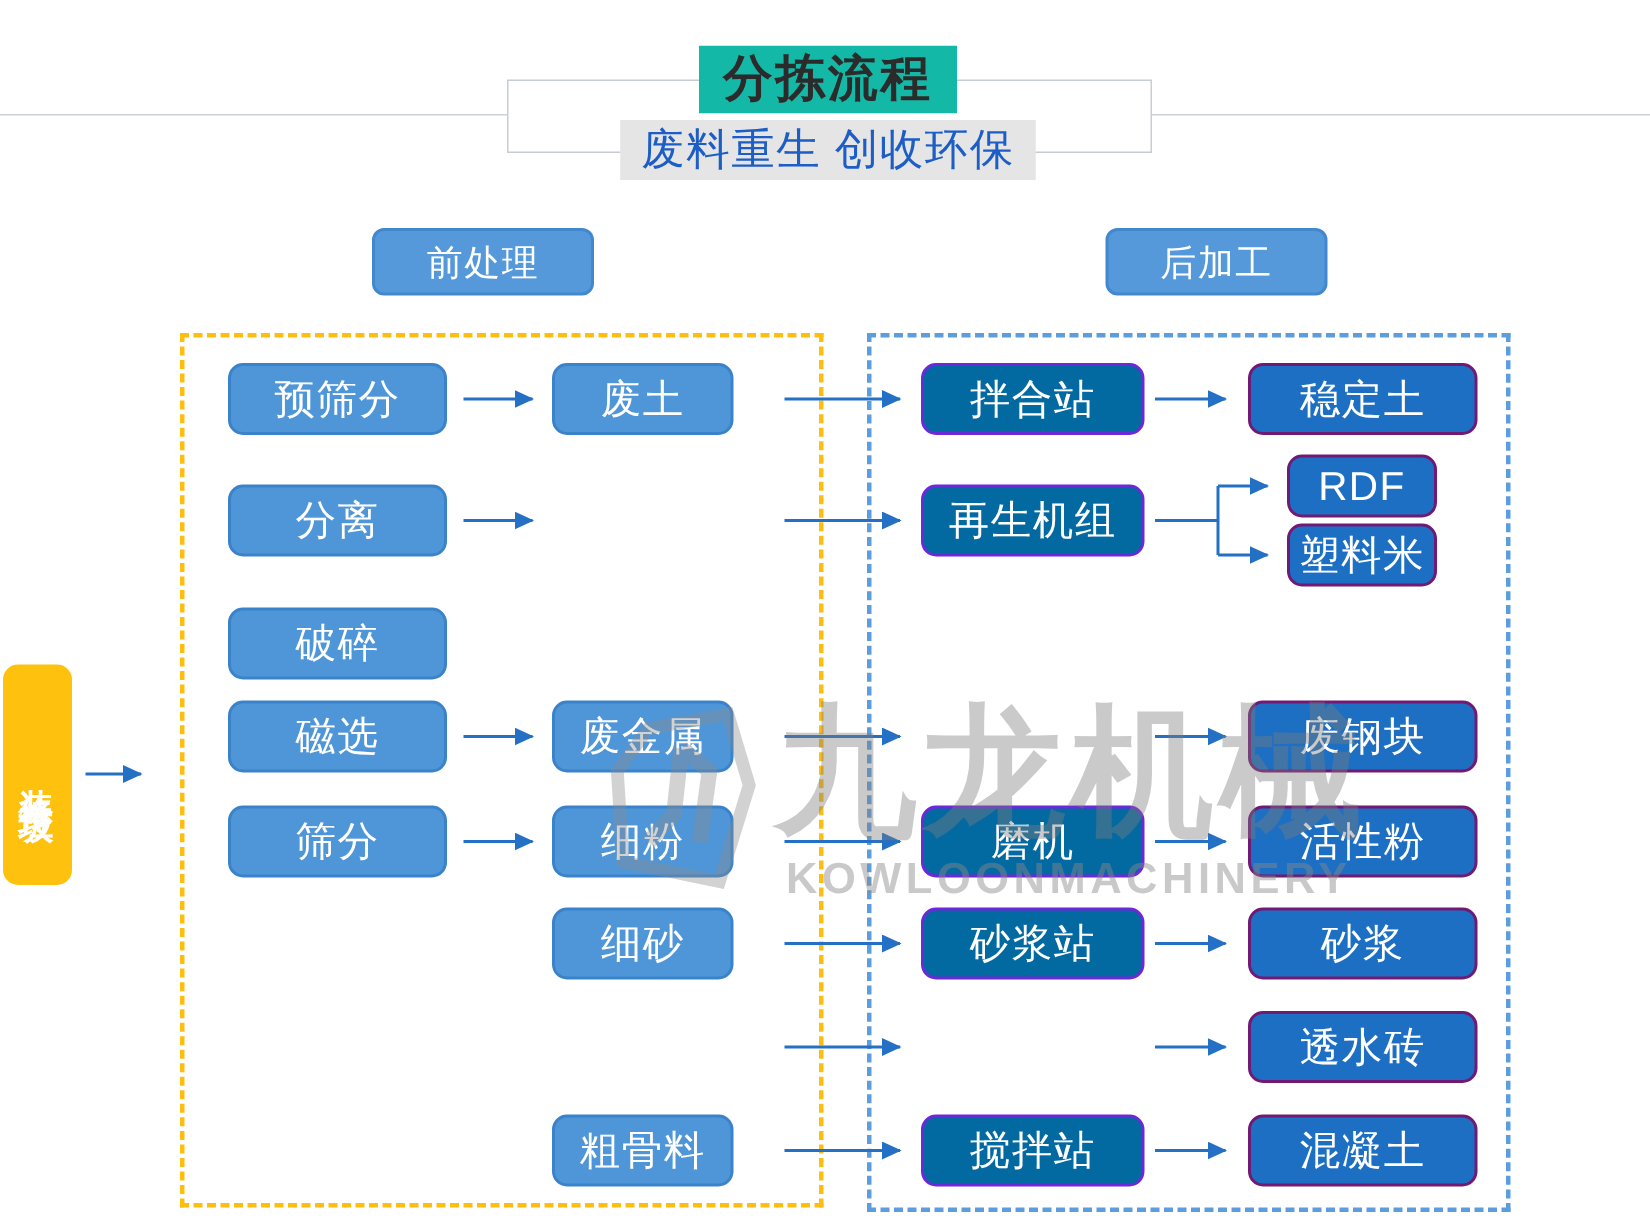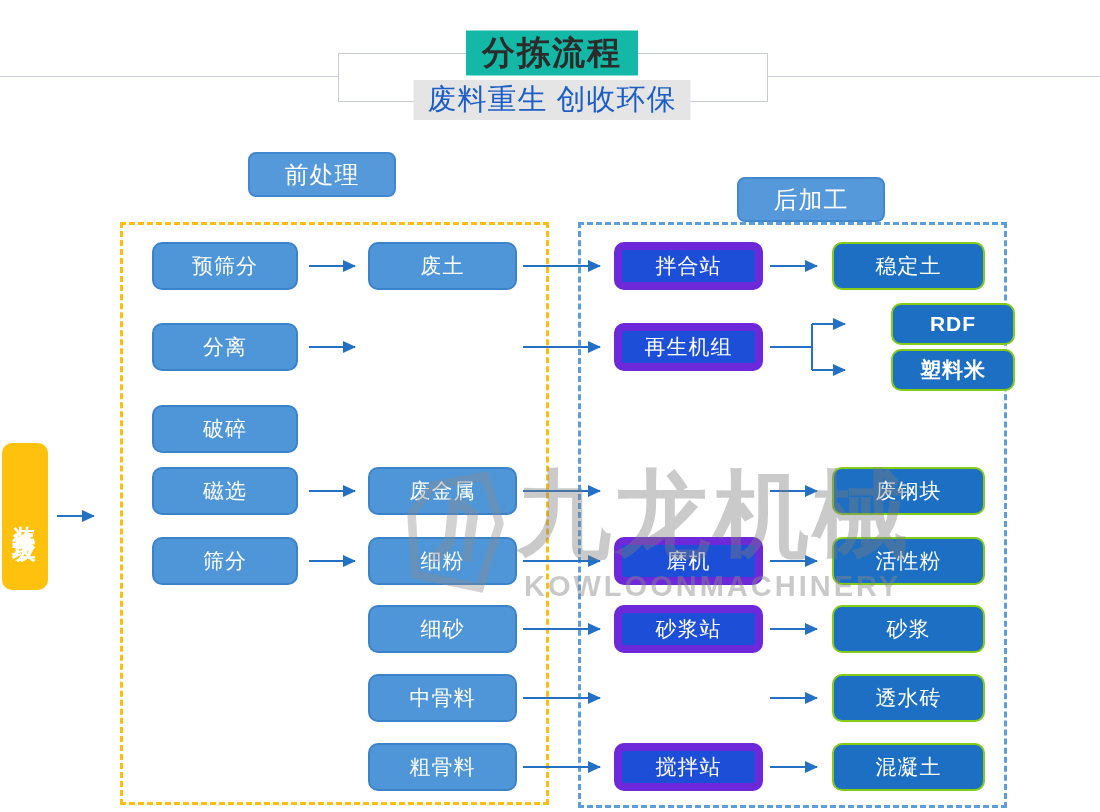--- a/index.html
+++ b/index.html
@@ -20,46 +20,46 @@
     background:#e5e5e5;padding:0 14px;font-size:29px;color:#1c5ec6;
     letter-spacing:1px;white-space:nowrap;
   }
   
   .section-btn{
     position:absolute;top:152px;width:148px;height:45px;border-radius:8px;
     background:#5599da;border:2px solid #4288cf;color:#ffffff;font-size:24px;
     display:flex;align-items:center;justify-content:center;box-sizing:border-box;letter-spacing:1px;
   }
   .btn-pre{left:248px;}
-  .btn-post{left:737px;margin-top:25px;}
+  .btn-post{left:737px;}
   
   .zone{position:absolute;top:222px;height:583px;width:429px;box-sizing:border-box;}
   .zone-pre{left:120px;border:3px dashed #febe10;}
   .zone-post{left:578px;height:586px;border:3px dashed #5c9edd;}
   
   .source-box{
     position:absolute;left:2px;top:443px;width:46px;height:147px;border-radius:10px;
     background:#fec20e;color:#ffffff;font-size:23px;font-weight:bold;
     display:flex;align-items:center;justify-content:center;
     writing-mode:vertical-rl;text-orientation:upright;letter-spacing:5px;
   }
   
   .node{
     position:absolute;height:48px;border-radius:10px;box-sizing:border-box;
     display:flex;align-items:center;justify-content:center;
-    color:#ffffff;font-size:21px;letter-spacing:1px;white-space:nowrap;
+    color:#ffffff;font-size:27px;letter-spacing:1px;white-space:nowrap;
   }
   .node.m{background:#4f96d8;border:2px solid #3a83cb;}
-  .node.p{background:#1d4ed8;border:8px solid #6d28d9;}
-  .node.d{background:#1c6fc3;border:2px solid #84cc16;}
+  .node.p{background:#0369a1;border:2px solid #6d28d9;}
+  .node.d{background:#1c6fc3;border:2px solid #701a75;}
   .c1{left:152px;width:146px;}
-  .c2{left:368px;width:149px;}
+  .c2{left:368px;width:121px;}
   .c3{left:614px;width:149px;}
   .c4{left:832px;width:153px;}
-  .c4s{left:891px;width:124px;height:42px;font-weight:bold;}
+  .c4s{left:858px;width:100px;height:42px;}
   
   .arrows{position:absolute;left:0;top:0;pointer-events:none;}
   
   .watermark{position:absolute;left:0;top:0;width:1092px;height:812px;pointer-events:none;text-align:right;}
   .wm-logo{position:absolute;left:404px;top:468px;width:104px;height:128px;opacity:.38;}
   .wm-cn{
     position:absolute;left:516px;top:452px;width:380px;
     font-size:95px;font-weight:bold;color:#7d7d7d;opacity:.40;letter-spacing:4px;white-space:nowrap;
   }
   .wm-en{
@@ -88,21 +88,20 @@
   <div class="node m c1" style="top:242px">预筛分</div>
   <div class="node m c1" style="top:323px">分离</div>
   <div class="node m c1" style="top:405px">破碎</div>
   <div class="node m c1" style="top:467px">磁选</div>
   <div class="node m c1" style="top:537px">筛分</div>
 
   <div class="node m c2" style="top:242px">废土</div>
   <div class="node m c2" style="top:467px">废金属</div>
   <div class="node m c2" style="top:537px">细粉</div>
   <div class="node m c2" style="top:605px">细砂</div>
-  <div class="node m c2" style="top:674px">中骨料</div>
   <div class="node m c2" style="top:743px">粗骨料</div>
 
   <div class="node p c3" style="top:242px">拌合站</div>
   <div class="node p c3" style="top:323px">再生机组</div>
   <div class="node p c3" style="top:537px">磨机</div>
   <div class="node p c3" style="top:605px">砂浆站</div>
   <div class="node p c3" style="top:743px">搅拌站</div>
 
   <div class="node d c4" style="top:242px">稳定土</div>
   <div class="node d c4s" style="top:303px">RDF</div>

